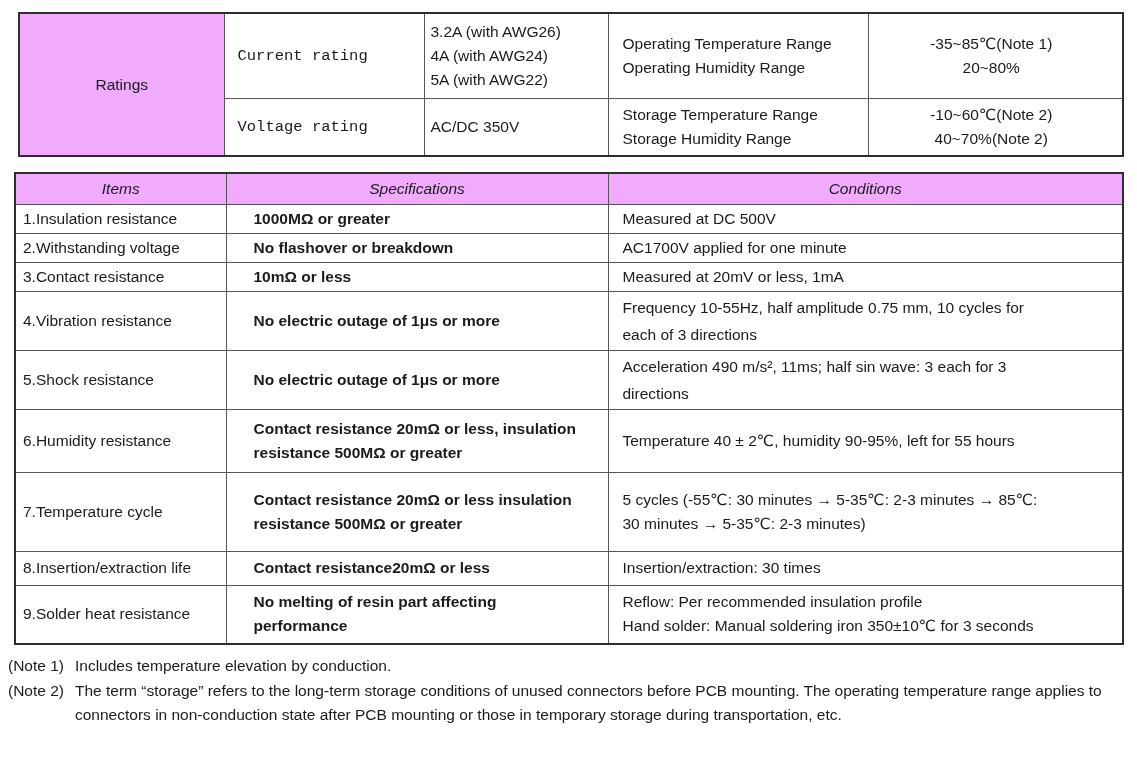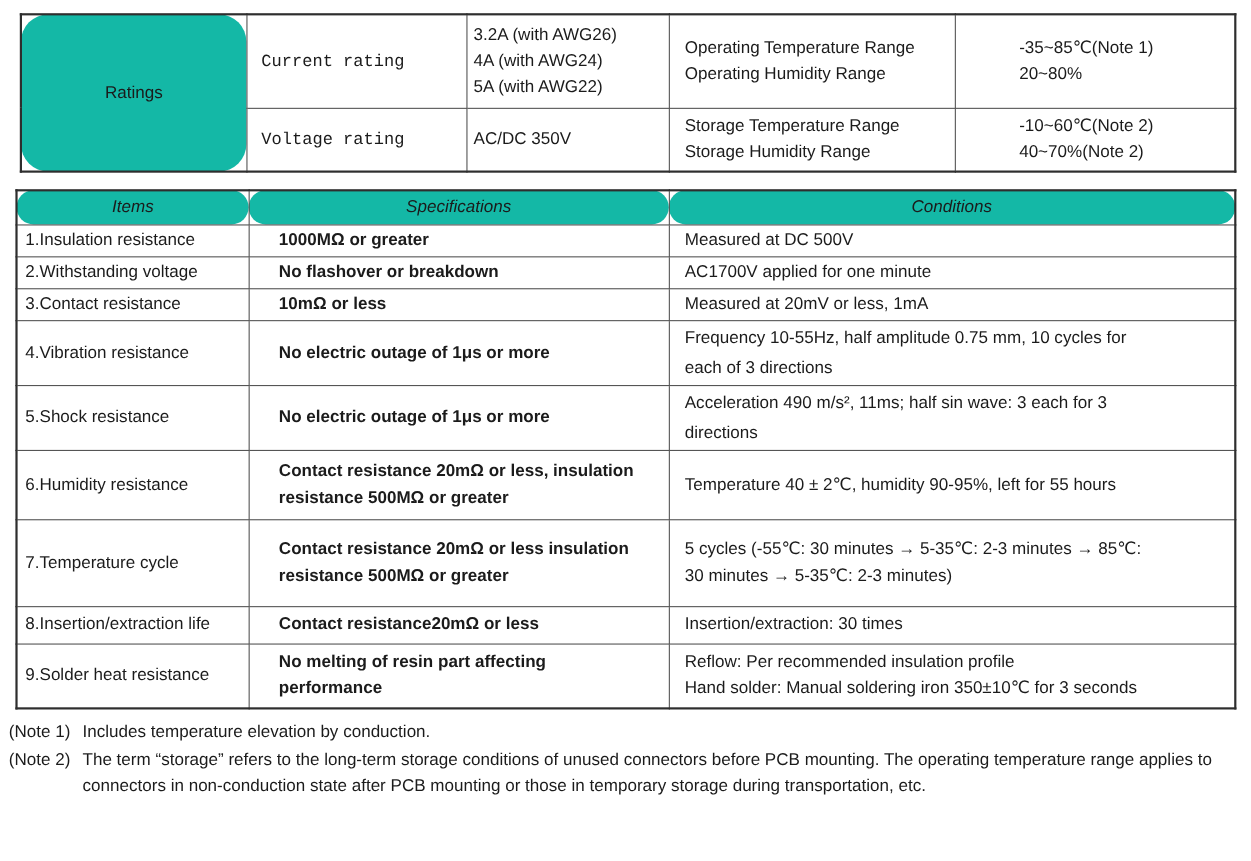--- a/index.html
+++ b/index.html
@@ -19,35 +19,35 @@
   td {
     border: 1px solid #4d4d4d;
     vertical-align: middle;
     line-height: 24px;
     padding: 2px 6px;
   }
   table.outer2 { border: 2px solid #2e2e2e; }
   table.outer2 > tbody > tr > td { border-color: #555; }
   table.outer2 { box-shadow: 0 0 0 0; }
 
-  .lav { background: #14b8a6; border-radius: 25px; }
+  .lav { background: #f0abfc; }
   .center { text-align: center; }
 
   
   .ratings-table {
     margin: 12px 0 0 18px;
     width: 1104px;
   }
   .ratings-table tr.ht85 > td { height: 85px; }
   .ratings-table tr.ht58 > td { height: 58px; }
   .ratings-table td.param { padding-left: 13px; font-family: Liberation Mono, monospace; }
   .ratings-table td.vals  { padding-left: 6px; margin-left: 48px; }
   .ratings-table td.rlabels { padding-left: 14px; }
   .ratings-table td.rvals   { padding-left: 14px; padding-right: 22px; }
-  .vline { display: flex; justify-content: flex-start; align-items: baseline; margin-left: 44px; }
+  .vline { display: flex; justify-content: center; align-items: baseline; }
 
   
   .spec-table {
     margin: 15px 0 0 14px;
     width: 1108px;
   }
   .spec-table tr.hhdr > td { height: 31px; font-style: italic; }
   .spec-table tr.h29 > td { height: 29px; margin-left: 32px; }
   .spec-table tr.h34 > td { height: 34px; }
   .spec-table tr.h58 > td { height: 58px; }

